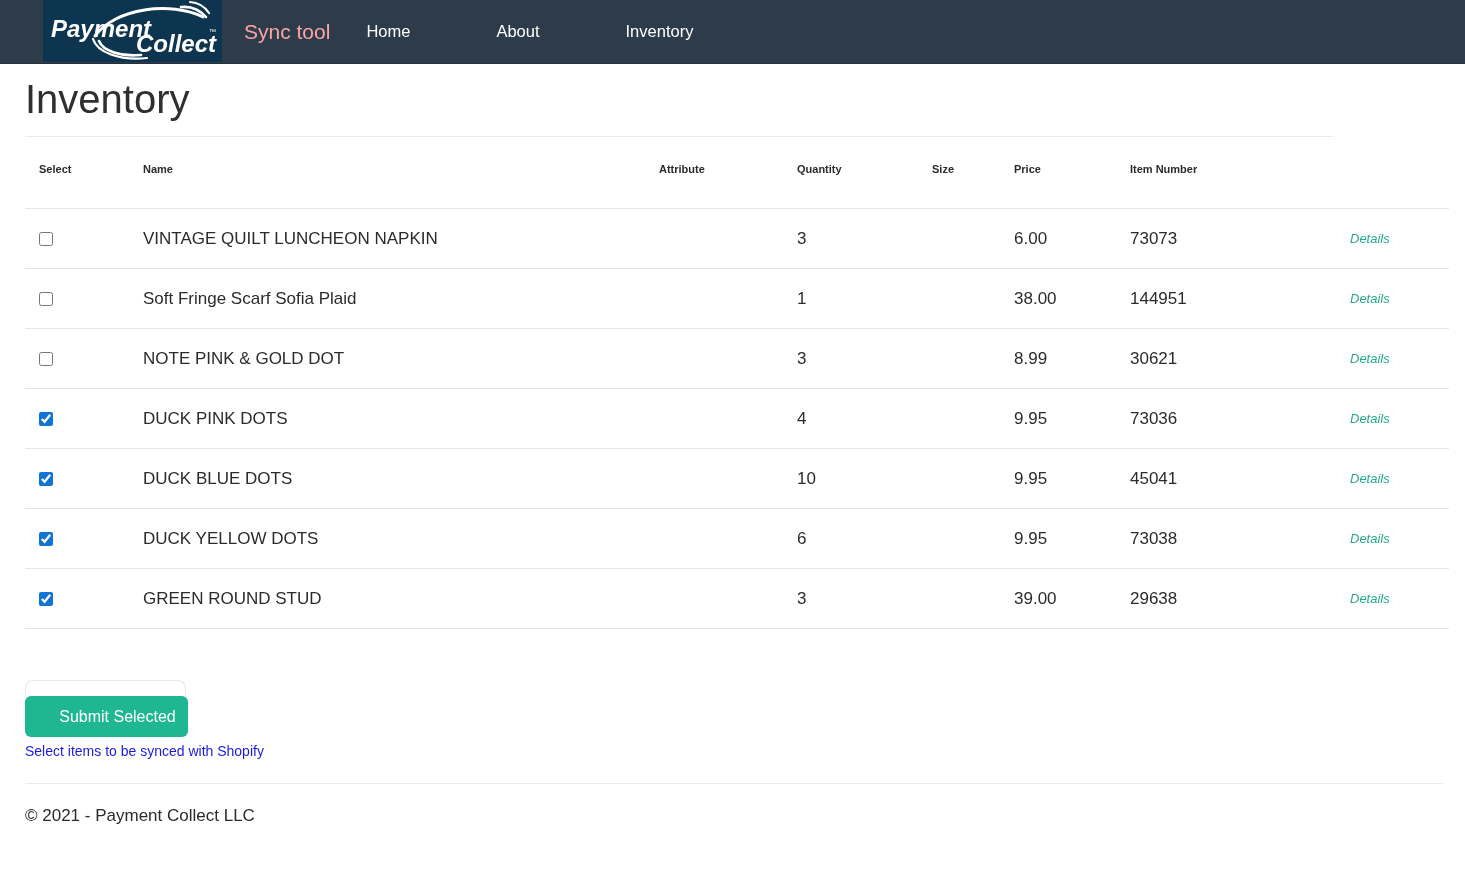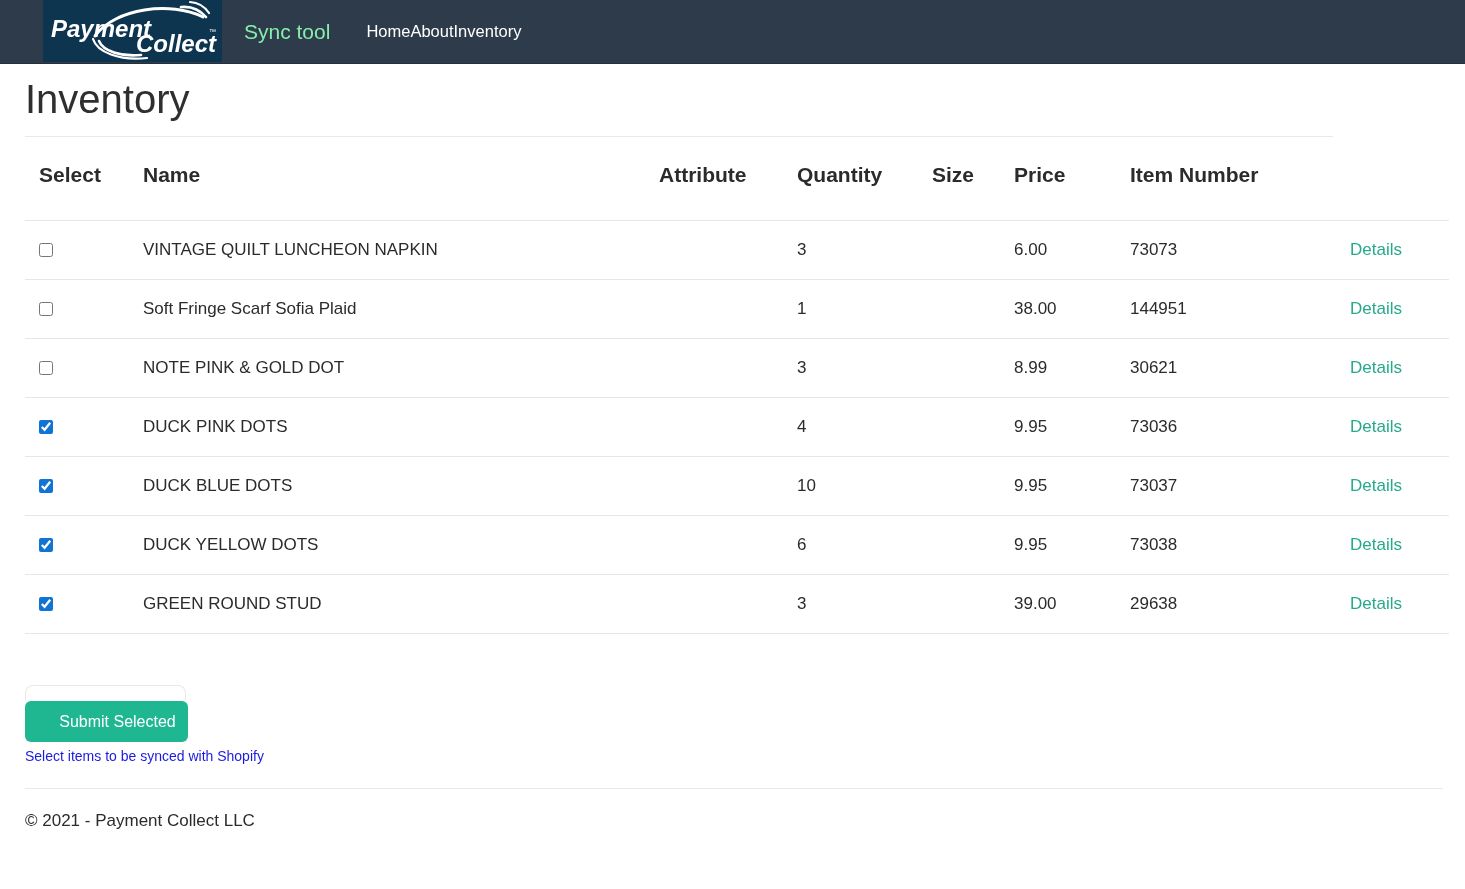--- a/index.html
+++ b/index.html
@@ -34,34 +34,34 @@
     flex:none;
     width:179px;
     height:62px;
     margin-left:43px;
     align-self:flex-start;
     background:var(--logo-bg);
     display:block;
     cursor:pointer;
   }
   .brand{
-    color:#86efac;
+    color:#fca5a5;
     font-size:21px;
     margin-left:22px;
     text-decoration:none;
     white-space:nowrap;
   }
   .nav-links{display:flex;align-items:center;margin-left:36px;}
   .nav-link{
     color:#fff;
     font-size:16.5px;
     text-decoration:none;
     white-space:nowrap;
   }
-  .nav-link + .nav-link{}
+  .nav-link + .nav-link{margin-left:86px;}
   .nav-link:first-child{margin-left:0;}
 
   
   main{padding:0 0 0 25px;}
   h1.page-title{
     font-size:40px;
     font-weight:400;
     margin:12px 0 14px 0;
     line-height:1.15;
     color:#2f2f2f;
@@ -78,42 +78,43 @@
   }
   table.inventory th,
   table.inventory td{
     border-bottom:1px solid var(--border-gray);
     text-align:left;
     overflow:hidden;
     white-space:nowrap;
   }
   table.inventory thead th{
     font-weight:700;
-    font-size:21px;
+    font-size:11px;
     padding:26px 8px 33px 8px;
   }
   table.inventory tbody td{
     font-size:17px;
     line-height:24px;
     padding:17px 8px;
   }
   table.inventory th:first-child,
   table.inventory td:first-child{padding-left:14px;}
   td.c-qty{text-align:center;}
   input.row-checkbox{
     width:14px;height:14px;
     margin:2px 0;
     accent-color:var(--checkbox-blue);
     cursor:pointer;
     display:block;
   }
   a.details-link{
     color:var(--link-green);
-    font-size:17px;
+    font-size:13px;
     text-decoration:none;
+    font-style:italic;
   }
 
   
   .ghost-outline{
     width:161px;
     height:15px;
     margin-top:51px;
     border:1px solid #e8e8e8;
     border-bottom:none;
     border-radius:8px 8px 0 0;
@@ -264,21 +265,21 @@
 
     <tr>
       <td>
         <input type="checkbox" class="row-checkbox" checked="" style="">
       </td>
       <td>DUCK BLUE DOTS</td>
       <td></td>
       <td class="c-qty">10</td>
       <td></td>
       <td>9.95</td>
-      <td>73037</td>
+      <td>45041</td>
       <td>
         <a href="#" class="details-link">Details</a>
       </td>
     </tr>
 
     <tr>
       <td>
         <input type="checkbox" class="row-checkbox" checked="" style="">
       </td>
       <td>DUCK YELLOW DOTS</td>

